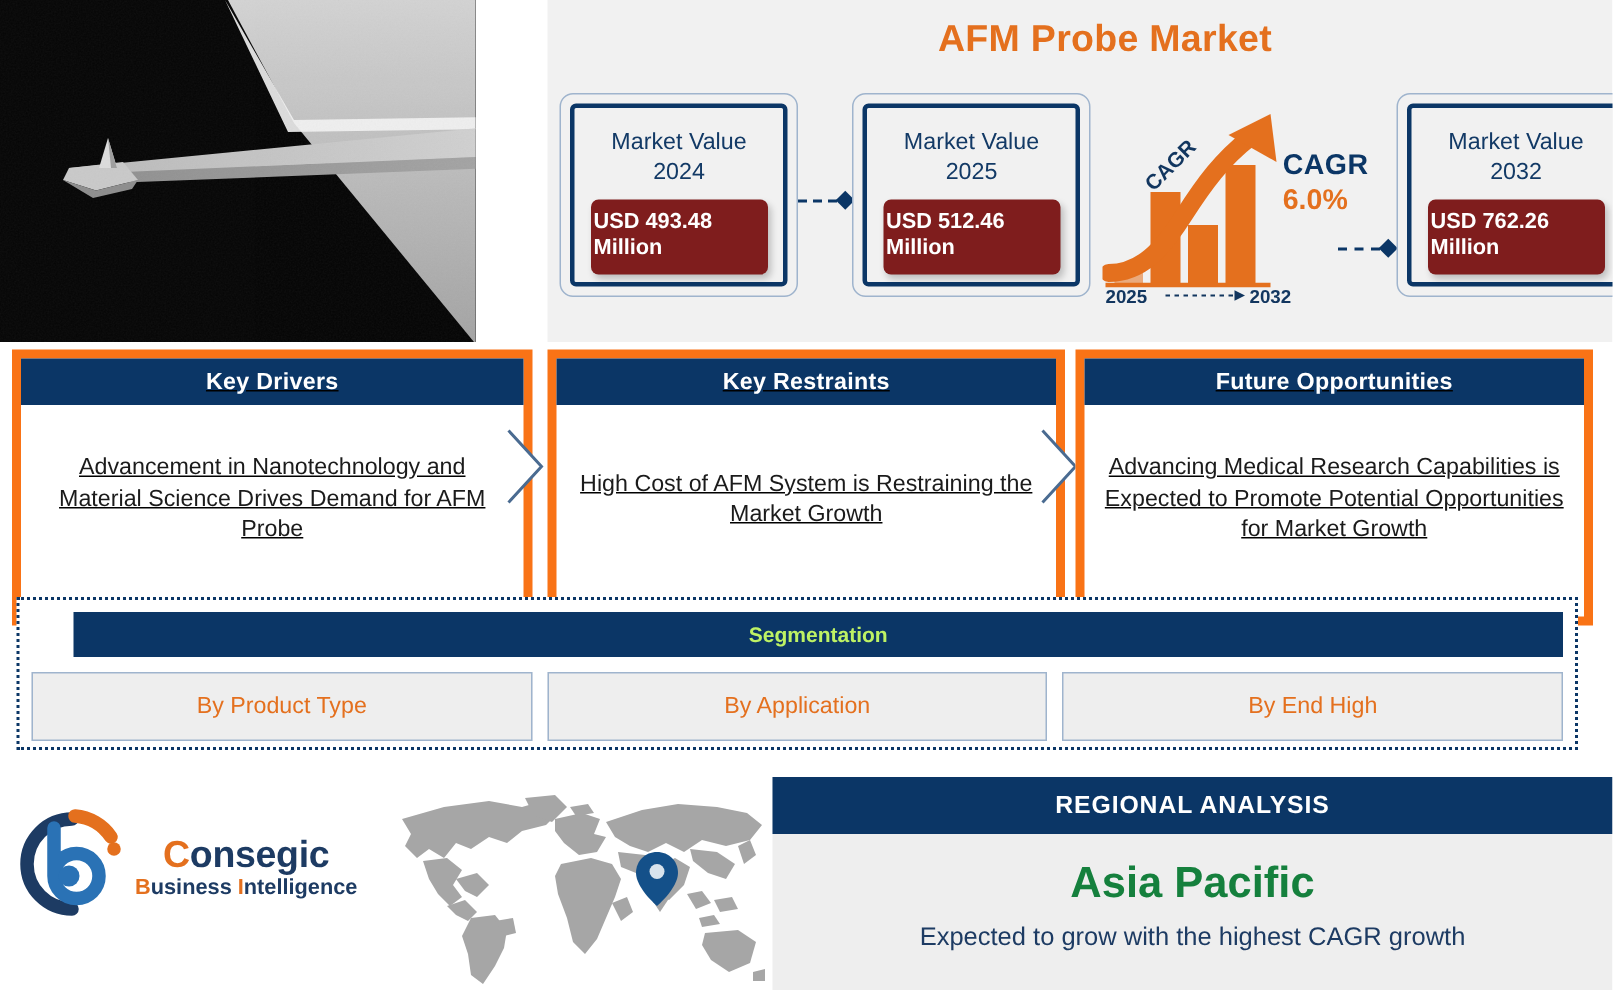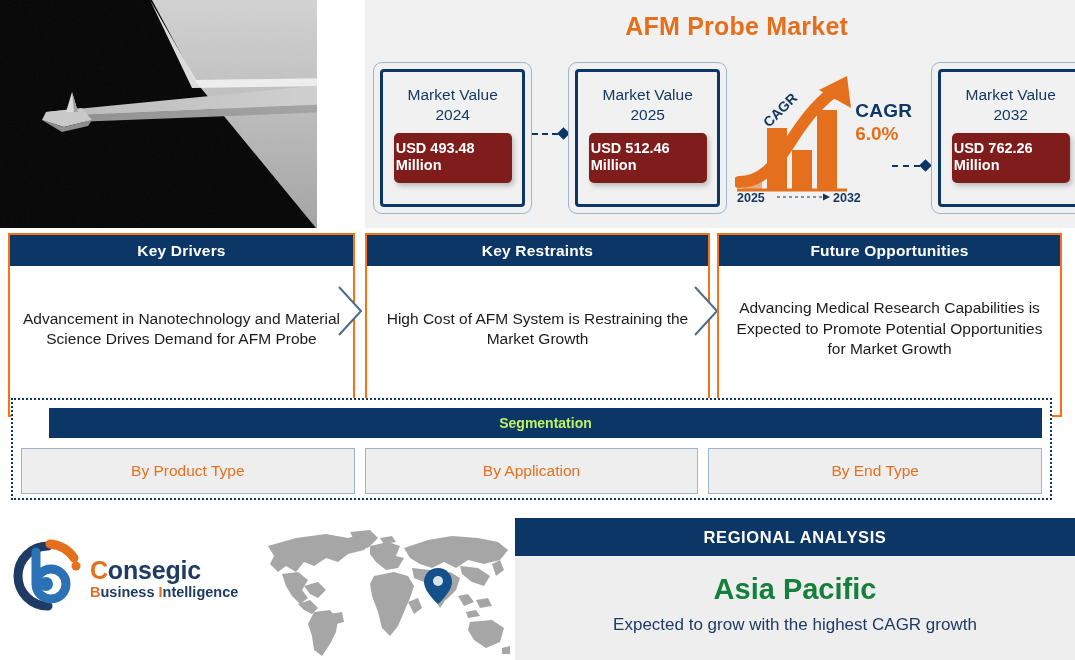--- a/index.html
+++ b/index.html
@@ -39,21 +39,21 @@
     position: absolute; left: 0; top: 12px; width: 743px;
     text-align: center;
     font-size: 25px; font-weight: bold;
     color: #e4701e;
     letter-spacing: .2px;
   }
 
   .mv-card {
     position: absolute;
     top: 62px;
-    width: 159px; height: 152px;
+    width: 159px; height: 136px;
     border: 1px solid #9fb4cd;
     border-radius: 9px;
     background: #f1f1f1;
     padding: 6px;
   }
   .mv-inner {
     width: 100%; height: 100%;
     border: 3px solid #0b3666;
     border-radius: 4px;
     background: #f1f1f1;
@@ -118,23 +118,24 @@
   }
 
   
   .drivers-row {
     position: absolute; left: 0; top: 233px;
     width: 1075px; height: 158px;
   }
   .dcard {
     position: absolute; top: 0;
     height: 184px;
-    border: 2px solid #f97316;
+    border: 6px solid #f97316;
     background: #ffffff;
     overflow: visible;
+    text-decoration: underline;
   }
   .dcard-head {
     height: 31px;
     background: #0b3666;
     color: #fff;
     font-size: 15.5px; font-weight: bold;
     display: flex; align-items: center; justify-content: center;
     letter-spacing: .2px;
   }
   .dcard-body {
@@ -192,20 +193,21 @@
   .logo-box {
     position: absolute; left: 8px; top: 28px;
     width: 232px; height: 86px;
   }
   .logo-text {
     position: absolute; left: 82px; top: 20px;
   }
   .logo-line1 {
     font-size: 25px; font-weight: bold; color: #e4701e;
     letter-spacing: -.2px;
+    text-align: center;
   }
   .logo-line1 .rest { color: #1d3b63; }
   .logo-line2 {
     font-size: 14.5px; font-weight: bold; color: #1d3b63;
     margin-top: -1px;
   }
   .logo-line2 .o { color: #e4701e; }
 
   .map-box {
     position: absolute; left: 252px; top: 20px;
@@ -390,21 +392,21 @@
       <div class="dcard-head">Future Opportunities</div>
       <div class="dcard-body">Advancing Medical Research Capabilities is Expected to Promote Potential Opportunities for Market Growth</div>
     </div>
   </div>
 
   <div class="seg-wrap">
     <div class="seg-head">Segmentation</div>
     <div class="seg-items">
       <div class="seg-item">By Product Type</div>
       <div class="seg-item">By Application</div>
-      <div class="seg-item">By End Type</div>
+      <div class="seg-item">By End High</div>
     </div>
   </div>
 
   <div class="bottom-row">
 
     <div class="logo-box">
       <svg width="76" height="80" viewBox="0 0 76 80">
         <path d="M40 10 A30 30 0 1 0 40 70" stroke="#1d3b63" stroke-width="9" fill="none" stroke-linecap="round"></path>
         <path d="M42 8 A32 32 0 0 1 66 22" stroke="#e4701e" stroke-width="9" fill="none" stroke-linecap="round"></path>
         <circle cx="68" cy="30" r="4.5" fill="#e4701e"></circle>

